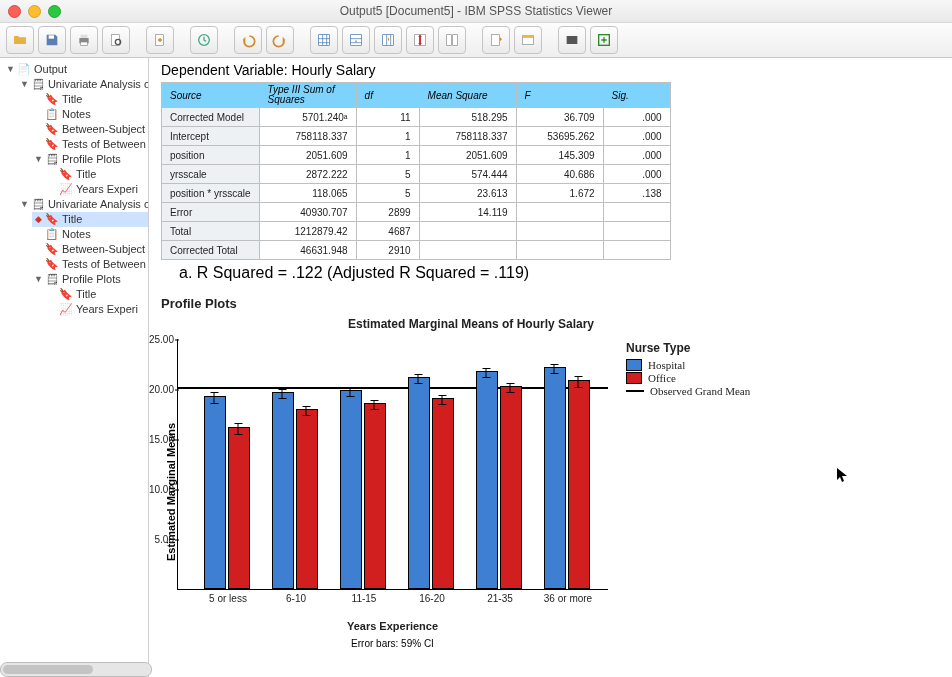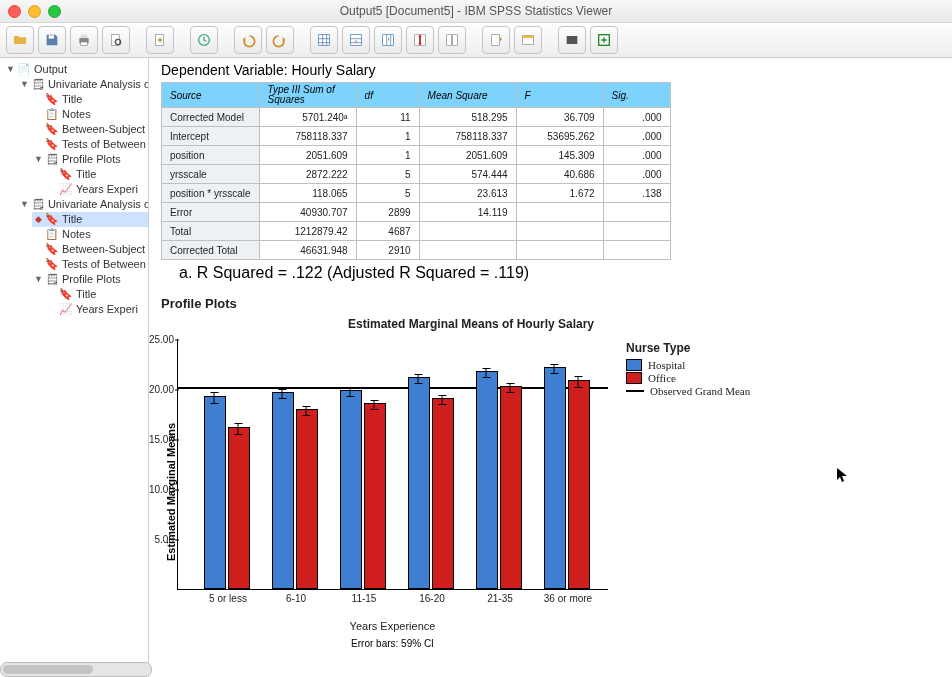--- a/index.html
+++ b/index.html
@@ -44,21 +44,21 @@
   .ytick::after{content:"";position:absolute;right:-5px;top:50%;width:4px;border-top:1px solid #000;}
   .grand{position:absolute;left:0;right:0;border-top:2px solid #000;}
   .group{position:absolute;bottom:0;width:60px;}
   .bar{position:absolute;bottom:0;width:20px;border:1px solid #000;}
   .bar.h{background:#3f7fd1;}
   .bar.o{background:#d11f1f;}
   .err{position:absolute;left:50%;width:0;border-left:1.2px solid #000;transform:translateX(-50%);}
   .err::before,.err::after{content:"";position:absolute;left:-4px;width:8px;border-top:1.2px solid #000;}
   .err::before{top:0;} .err::after{bottom:0;}
   .xcat{position:absolute;top:100%;left:0;right:0;text-align:center;font-size:10px;padding-top:4px;line-height:11px;}
-  .xlab{text-align:center;font-weight:normal;font-size:11px;margin-top:30px;}
+  .xlab{text-align:center;font-weight:bold;font-size:11px;margin-top:30px;}
   .eb-note{text-align:center;font-size:10px;margin-top:6px;color:#000;}
   .legend{margin-left:18px;font-size:11px;}
   .legend-title{font-weight:bold;margin:6px 0 4px 0;font-size:12px;}
   .legend-row{display:flex;align-items:center;gap:6px;margin:1px 0;font-family:Liberation Serif, serif;}
   .sw{width:14px;height:10px;border:1px solid #000;}
   .sw.h{background:#3f7fd1;} .sw.o{background:#d11f1f;}
   .gline{width:18px;border-top:2px solid #000;}
   
   .hscroll{position:fixed;left:0;bottom:0;width:150px;height:13px;background:#e6e6e6;border:1px solid #bdbdbd;border-radius:7px;}
   .hscroll .thumb{position:absolute;left:2px;top:2px;height:9px;width:90px;background:#c4c4c4;border-radius:5px;}

